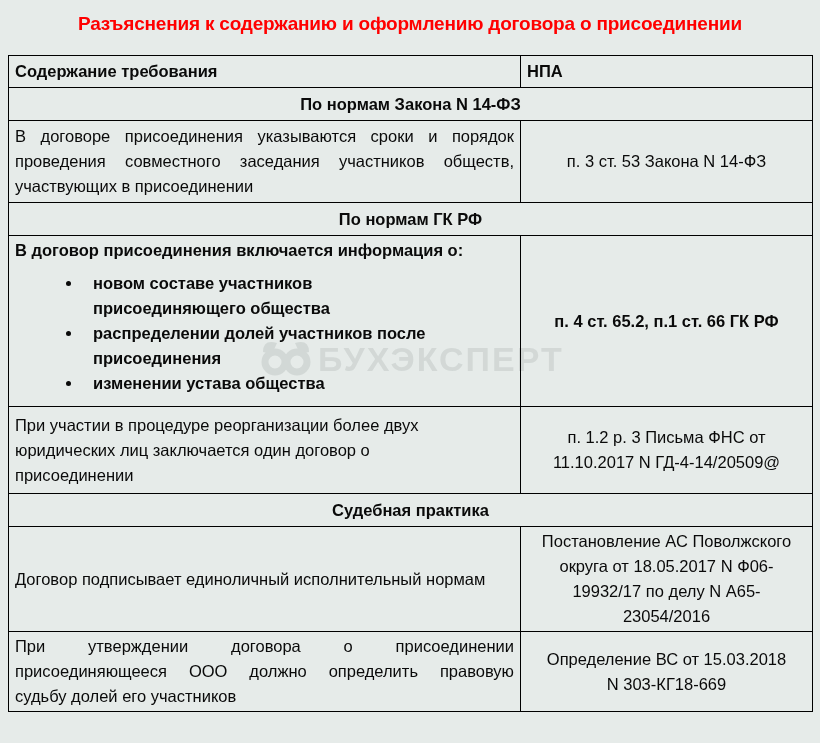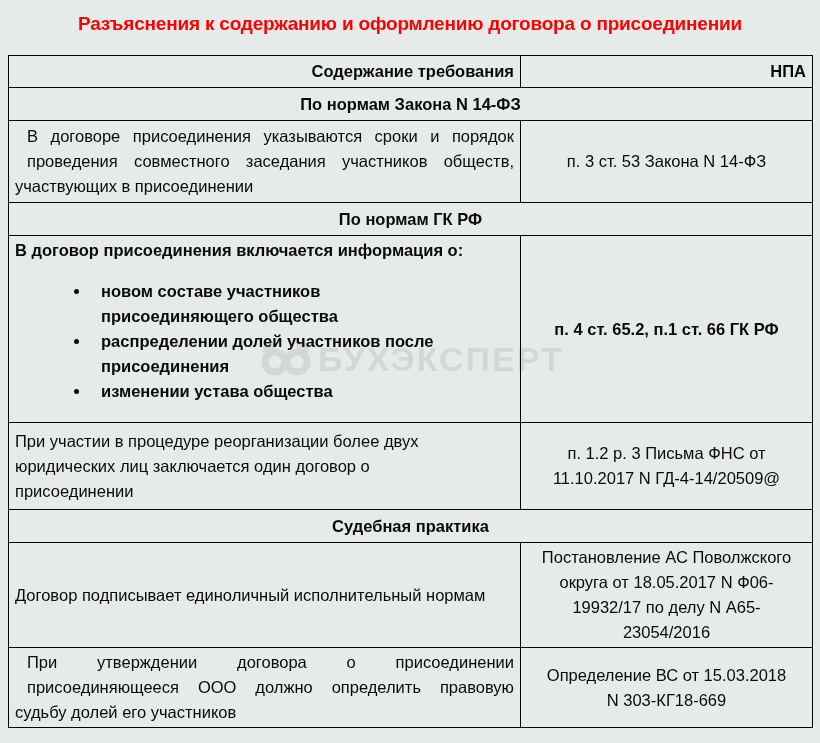--- a/index.html
+++ b/index.html
@@ -52,35 +52,35 @@
   col.c1{width:512px;}
   col.c2{width:292px;}
   th,td{
     border:1px solid var(--border);
     font-size:16.5px;
     line-height:25px;
     padding:2px 6px;
     vertical-align:middle;
     background:transparent;
   }
-  th{font-weight:700;text-align:right;}
+  th{font-weight:700;text-align:left;}
   tr.head-row{height:32px;}
   tr.section-row{height:33px;}
   tr.section-row td{font-weight:700;text-align:center;}
   td.npa{text-align:center;}
-  .jl{text-align:justify;text-align-last:justify;margin-left:12px;}
+  .jl{text-align:justify;text-align-last:justify;}
   .ll{text-align:left;text-align-last:left;}
   tr.r1{height:82px;}
   tr.r2{height:152px;font-weight:bold;}
   tr.r3{height:87px;margin-left:32px;}
   tr.r4{height:103px;}
   tr.r5{height:79px;padding-left:40px;}
   td .cell-inner{width:100%;}
   ul.blist{
-    margin:16px;
+    margin:8px;
     padding-left:60px;
     list-style-type:disc;
   }
   ul.blist li{
     padding-left:10px;
     max-width:345px;
     text-align:left;
   }
 </style>
 </head>

